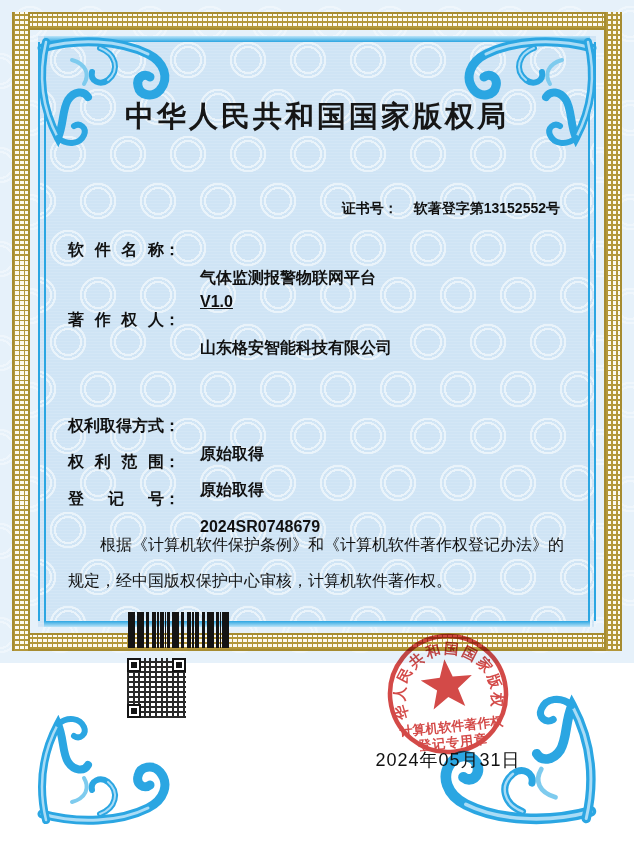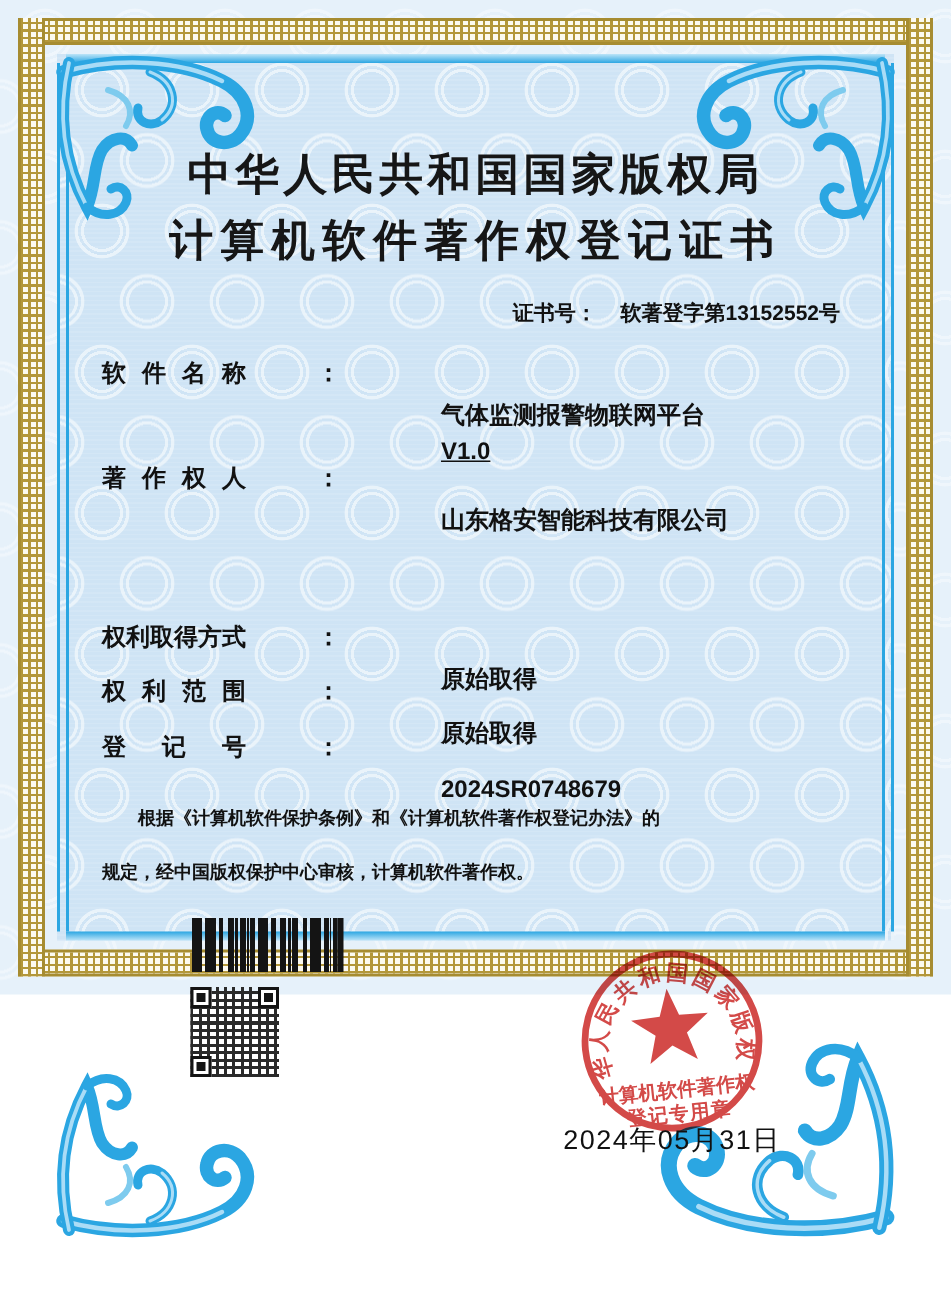--- a/index.html
+++ b/index.html
@@ -48,28 +48,28 @@
   .ornaments{position:absolute;left:0;top:0;width:634px;height:862px;pointer-events:none;}
   
   .authority{position:absolute;left:0;right:0;top:97px;text-align:center;
     font-family:"Liberation Serif","DejaVu Serif",serif;
     font-size:29px;font-weight:700;letter-spacing:3px;color:#161616;}
   .cert-title{position:absolute;left:0;right:0;top:141px;text-align:center;
     font-family:"Liberation Serif","DejaVu Serif",serif;
     font-size:29px;font-weight:700;letter-spacing:5px;color:#161616;}
   .cert-no{position:absolute;top:200px;right:74px;font-size:14px;font-weight:700;color:#111;}
   .cert-no .num{margin-left:12px;}
-  .frow{position:absolute;left:68px;display:flex;font-size:16px;font-weight:700;color:#111;line-height:24px;gap:47px;}
+  .frow{position:absolute;left:68px;display:flex;font-size:16px;font-weight:700;color:#111;line-height:24px;}
   .f-label{display:inline-block;width:96px;text-align:justify;text-align-last:justify;}
   .f-colon{width:16px;}
   .f-value{margin-left:20px;white-space:nowrap;margin-top:28px;}
   .f-value .l2{display:block;text-decoration:underline;}
   .r1{top:238px;} .r2{top:308px;} .r3{top:414px;} .r4{top:450px;} .r5{top:487px;}
   .statement{position:absolute;left:68px;right:64px;top:527px;
-    font-size:12px;font-weight:700;color:#111;line-height:36px;}
+    font-size:16px;font-weight:400;color:#111;line-height:36px;}
   .statement .ln1{display:block;text-indent:2em;}
   .statement .ln2{display:block;}
   
   .barcode{position:absolute;left:128px;top:612px;width:93px;height:36px;
     background-image:
       repeating-linear-gradient(90deg,#141414 0,#141414 2px,rgba(0,0,0,0) 2px,rgba(0,0,0,0) 5px),
       repeating-linear-gradient(90deg,#141414 0,#141414 3px,rgba(0,0,0,0) 3px,rgba(0,0,0,0) 7px),
       repeating-linear-gradient(90deg,#141414 0,#141414 1px,rgba(0,0,0,0) 1px,rgba(0,0,0,0) 11px);
     border-left:4px solid #141414;border-right:4px solid #141414;}
   .qr{position:absolute;left:127px;top:658px;width:59px;height:60px;
@@ -114,21 +114,20 @@
         <path d="M36,26 C50,30 54,40 48,50" stroke="#7ecbee" stroke-width="4"></path>
       </g>
     </defs>
     <use href="#flourish" transform="translate(36,34)"></use>
     <use href="#flourish" transform="translate(598,34) scale(-1,1)"></use>
     <use href="#flourish" transform="translate(36,828) scale(1,-1)"></use>
     <use href="#flourish" transform="translate(598,828) scale(-1.18,-1.18)"></use>
   </svg>
 
   <div class="authority">中华人民共和国国家版权局</div>
-  <div class="cert-title">计算机软件著作权登记证书</div>
   <div class="cert-no">
     <span>证书号：</span>
     <span class="num">软著登字第13152552号</span>
   </div>
 
   <div class="frow r1">
     <span class="f-label">软件名称</span>
     <span class="f-colon">：</span>
     <span class="f-value">
       <span>气体监测报警物联网平台</span>

